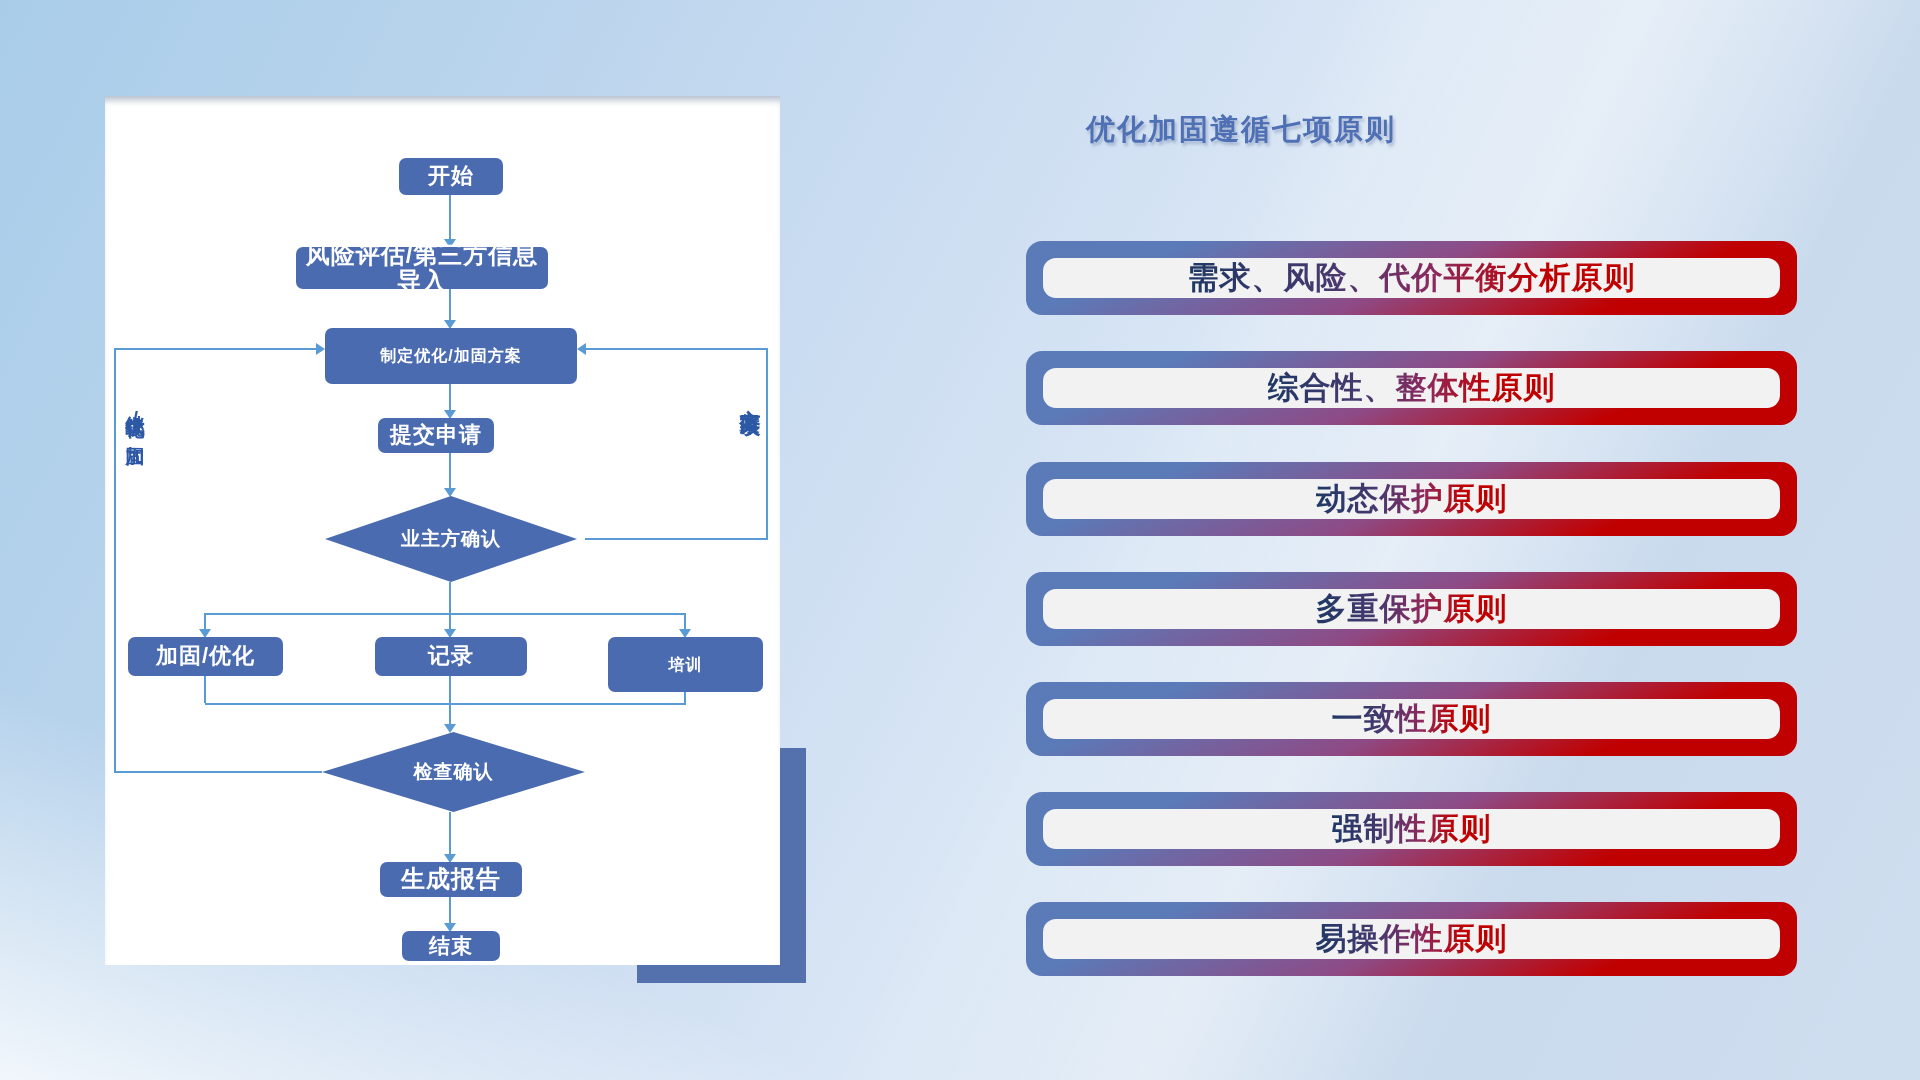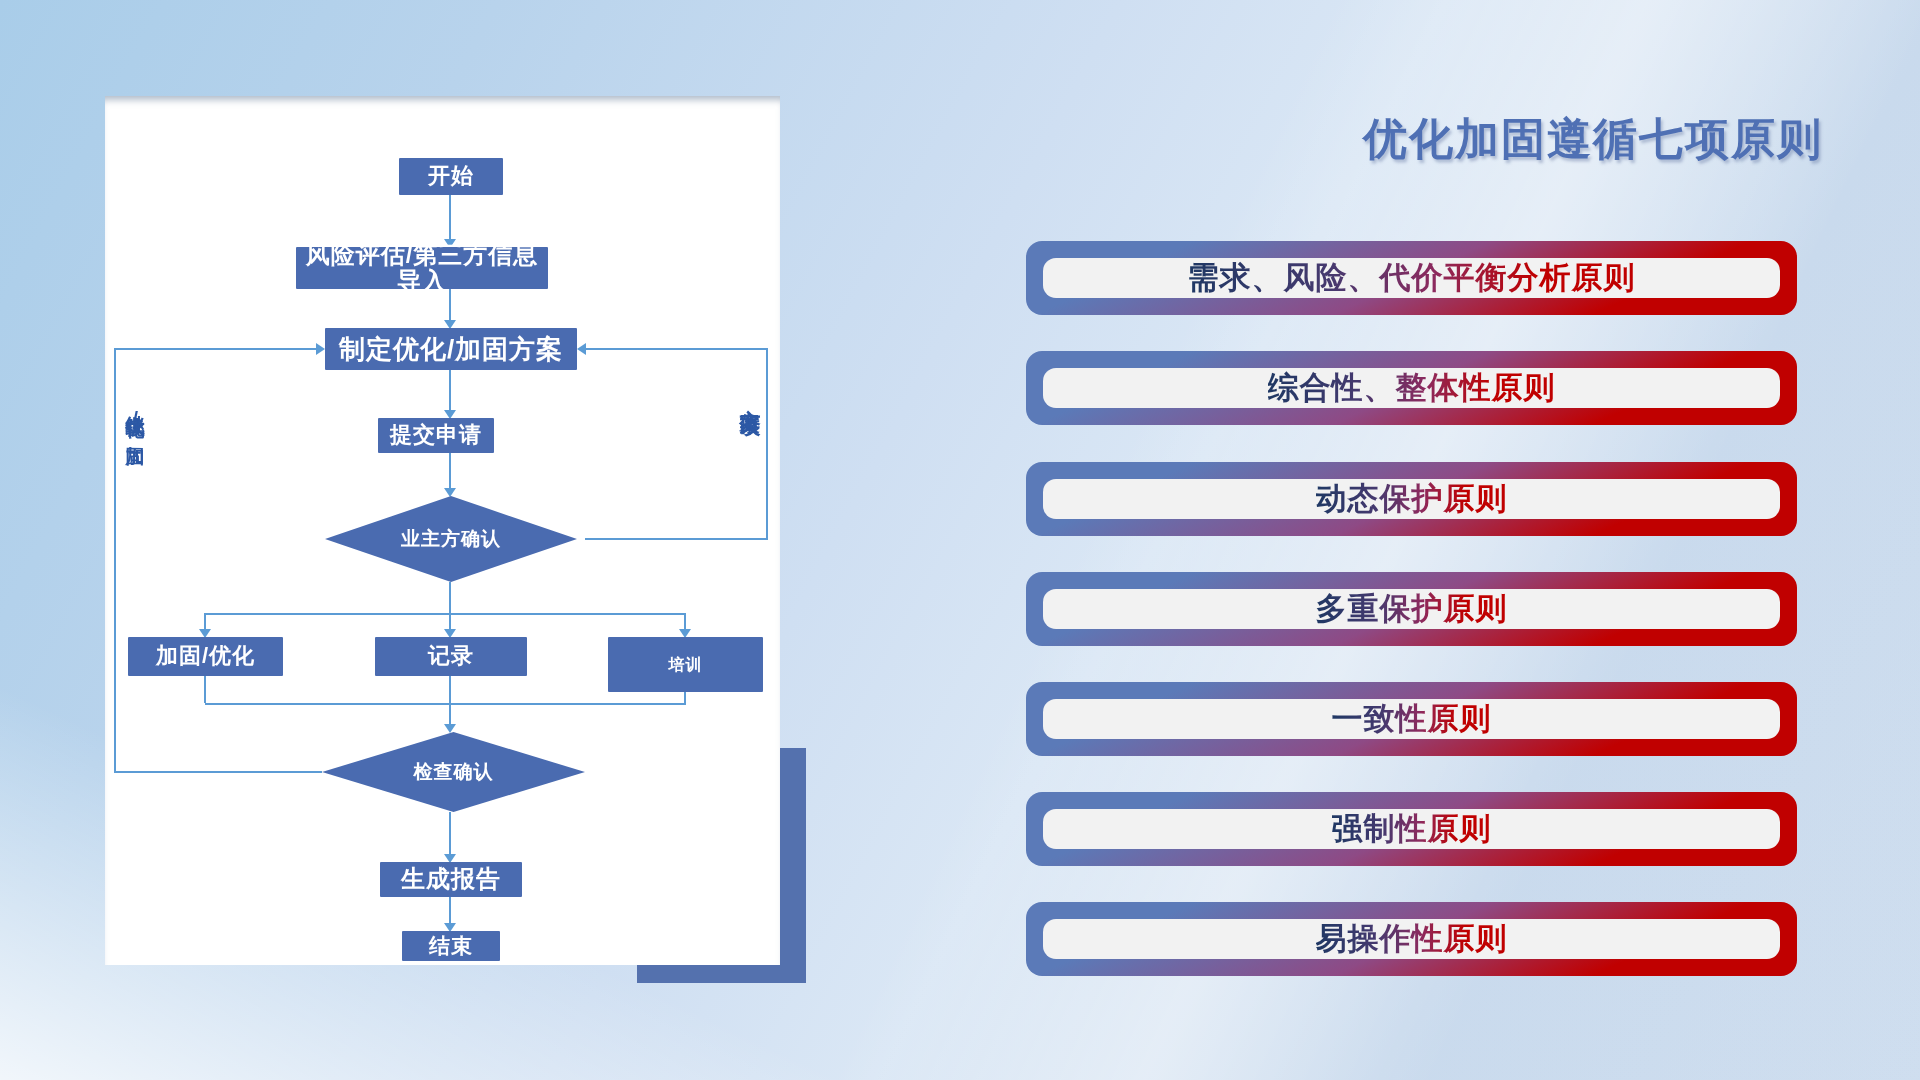--- a/index.html
+++ b/index.html
@@ -20,37 +20,37 @@
   .card-shadow2 { position:absolute; left:637px; top:948px; width:169px; height:35px; background:#5471ae; }
   .card {
     position:absolute; left:105px; top:96px; width:675px; height:869px; background:#ffffff;
     box-shadow: inset 0 8px 7px -4px rgba(115,135,160,0.55);
   }
 
   
   .fnode {
     position:absolute; background:#4a6bb0; color:#ffffff; font-weight:bold;
     display:flex; align-items:center; justify-content:center; text-align:center;
-    border-radius:1px; letter-spacing:1px; line-height:1.1;
+    border-radius:7px; letter-spacing:1px; line-height:1.1;
   }
   .diamond { clip-path:polygon(50% 0,100% 50%,50% 100%,0 50%); border-radius:0; }
   .v { position:absolute; width:2px; background:#5b9bd5; }
   .h { position:absolute; height:2px; background:#5b9bd5; }
   .arr-d { position:absolute; width:0; height:0; border-left:6px solid transparent; border-right:6px solid transparent; border-top:9px solid #5b9bd5; }
   .arr-r { position:absolute; width:0; height:0; border-top:6px solid transparent; border-bottom:6px solid transparent; border-left:9px solid #5b9bd5; }
   .arr-l { position:absolute; width:0; height:0; border-top:6px solid transparent; border-bottom:6px solid transparent; border-right:9px solid #5b9bd5; }
   .vlabel {
     position:absolute; writing-mode:vertical-rl; text-orientation:upright;
     font-weight:bold; color:#2c58a5; font-size:19px; letter-spacing:2px;
   }
 
   
   .title {
-    position:absolute; left:1052px; top:110px; width:771px; text-align:right;
-    font-size:44px; font-weight:bold; color:#4f70b4; letter-spacing:2px;
+    position:absolute; left:1086px; top:110px; width:771px; text-align:left;
+    font-size:29px; font-weight:bold; color:#4f70b4; letter-spacing:2px;
     text-shadow:2px 3px 3px rgba(80,100,150,0.35);
   }
   .principle {
     position:absolute; left:1026px; width:771px; height:74px; border-radius:16px;
     background:linear-gradient(155deg,#5b7ab8 18%,#8e4a85 50%,#c00000 78%);
     padding:17px;
   }
   .p-inner {
     width:100%; height:100%; border-radius:13px; background:#f2f2f2;
     display:flex; align-items:center; justify-content:center;
@@ -104,21 +104,21 @@
     <div class="arr-d" style="left:339px;top:533px"></div>
     <div class="arr-d" style="left:574px;top:533px"></div>
     <div class="arr-d" style="left:339px;top:628px"></div>
     <div class="arr-d" style="left:339px;top:758px"></div>
     <div class="arr-d" style="left:339px;top:827px"></div>
     <div class="arr-r" style="left:211px;top:247px"></div>
     <div class="arr-l" style="left:472px;top:247px"></div>
 
     <div class="fnode" style="left:294px;top:62px;width:104px;height:37px;font-size:22px">开始</div>
     <div class="fnode" style="left:191px;top:151px;width:252px;height:42px;font-size:24px">风险评估/第三方信息导入</div>
-    <div class="fnode" style="left:220px;top:232px;width:252px;height:42px;font-size:26px">制定优化/加固方案</div>
+    <div class="fnode" style="left:220px;top:232px;width:252px;height:56px;font-size:16px">制定优化/加固方案</div>
     <div class="fnode" style="left:273px;top:322px;width:116px;height:35px;font-size:22px">提交申请</div>
     <div class="fnode diamond" style="left:220px;top:400px;width:252px;height:86px;font-size:19px">业主方确认</div>
     <div class="fnode" style="left:23px;top:541px;width:155px;height:39px;font-size:22px">加固/优化</div>
     <div class="fnode" style="left:270px;top:541px;width:152px;height:39px;font-size:22px">记录</div>
     <div class="fnode" style="left:503px;top:541px;width:155px;height:55px;font-size:16px">培训</div>
     <div class="fnode diamond" style="left:217px;top:636px;width:263px;height:80px;font-size:19px">检查确认</div>
     <div class="fnode" style="left:275px;top:766px;width:142px;height:35px;font-size:24px">生成报告</div>
     <div class="fnode" style="left:297px;top:835px;width:98px;height:30px;font-size:21px">结束</div>
 
     <div class="vlabel" style="left:17px;top:303px;height:150px">继续优化/加固</div>

